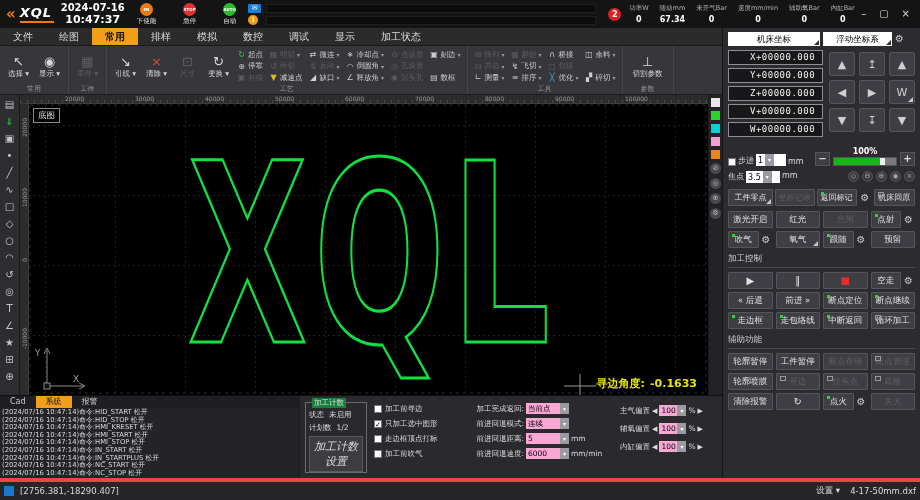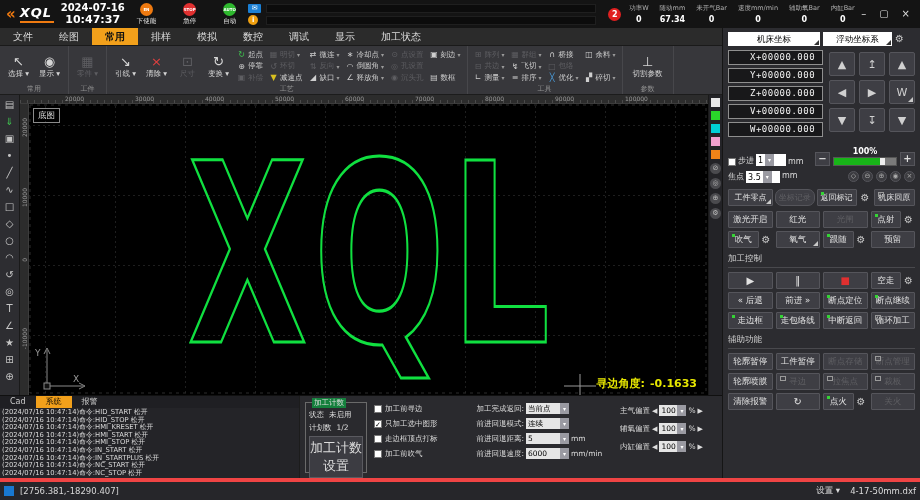--- a/index.html
+++ b/index.html
@@ -87,30 +87,30 @@
   .log-area{width:300px;display:flex;flex-direction:column;border-right:1px solid #1c1c1c;}
   .log-tabs{display:flex;height:12px;background:#1f1f23;}
   .log-tab{padding:0 10px;line-height:12px;font-size:8px;color:#ccc;}
   .log-tab.active{background:#f2a01b;color:#000;}
   .log-lines{flex:1;background:#242428;padding:1px 2px;overflow:hidden;}
   .log-line{font-size:6.8px;line-height:7.6px;color:#dadada;white-space:nowrap;}
   .counter-box{width:62px;margin:6px 3px 5px 5px;border:1px solid #6a6a6a;position:relative;
                padding:7px 3px 2px 3px;font-size:7.5px;}
   .counter-title{position:absolute;top:-5px;left:6px;background:#15803d;padding:0 2px;font-size:7.5px;color:#ddd;}
   .counter-row{display:flex;gap:5px;margin-bottom:3px;}
-  .counter-btn{margin-top:2px;background:#3c3c42;border:1px solid #5a5a60;color:#ddd;font-size:13px;
-               text-align:center;padding:2px 0;}
+  .counter-btn{margin-top:2px;background:#3c3c42;border:1px solid #5a5a60;color:#ddd;font-size:11px;
+               text-align:center;padding:2px 0;font-style:italic;}
   .checks{width:98px;padding:8px 2px 0 4px;display:flex;flex-direction:column;gap:5px;}
   .check{display:flex;align-items:center;gap:3px;font-size:7.5px;white-space:nowrap;}
   .cb{width:8px;height:8px;background:#fff;border:1px solid #777;color:#000;font-size:7px;
       line-height:8px;text-align:center;flex:none;}
   .fields{width:146px;padding:7px 0 0 0;display:flex;flex-direction:column;gap:4px;}
   .frow{display:flex;align-items:center;gap:2px;font-size:7.5px;white-space:nowrap;}
   .flabel{width:56px;text-align:right;flex:none;}
-  .fbox{background:#e5e5e5;color:#000;height:11px;display:flex;align-items:center;font-size:7.5px;}
+  .fbox{background:#f9a8d4;color:#000;height:11px;display:flex;align-items:center;font-size:7.5px;}
   .fval{padding:0 2px;overflow:hidden;}
   .fdrop{width:9px;height:100%;background:#9a9aa2;color:#fff;text-align:center;font-size:6px;
          line-height:11px;flex:none;}
   .offsets{width:108px;padding:9px 0 0 2px;display:flex;flex-direction:column;gap:7px;}
   .orow{display:flex;align-items:center;gap:2px;font-size:7.5px;white-space:nowrap;}
   .olabel{width:34px;text-align:right;flex:none;}
   .oarr{font-size:7px;color:#ddd;}
   
   .right-panel{position:absolute;top:28px;right:0;width:198px;height:450px;background:#2c2c30;
                border-left:1px solid #151515;padding:4px 5px;}
@@ -719,21 +719,21 @@
         <div class="ficons">
           <div class="ficon">◇</div>
           <div class="ficon">⊖</div>
           <div class="ficon">⊕</div>
           <div class="ficon">◉</div>
           <div class="ficon">×</div>
         </div>
       </div>
     <div class="rp-zerorow" id="zerorow">
         <div class="rbtn cornerflag" style="flex-grow: 1.25; font-size: 8px;">工件零点</div>
-        <div class="rbtn dim" style="flex-grow: 1.1; font-size: 8px; border-radius: 7px;">坐标记录</div>
+        <div class="rbtn dim" style="flex-grow: 1.1; font-size: 8px;">坐标记录</div>
         <div class="rbtn dot" style="flex-grow: 1.1; font-size: 8px;">返回标记</div>
         <div class="gearbox">
           <span class="gear">⚙</span>
         </div>
         <div class="rbtn mini" style="flex-grow: 1.15; font-size: 8px;">机床回原</div>
       </div>
     <div id="sections">
         <div class="rp-section">
           <div class="rp-row">
             <div class="cell">

